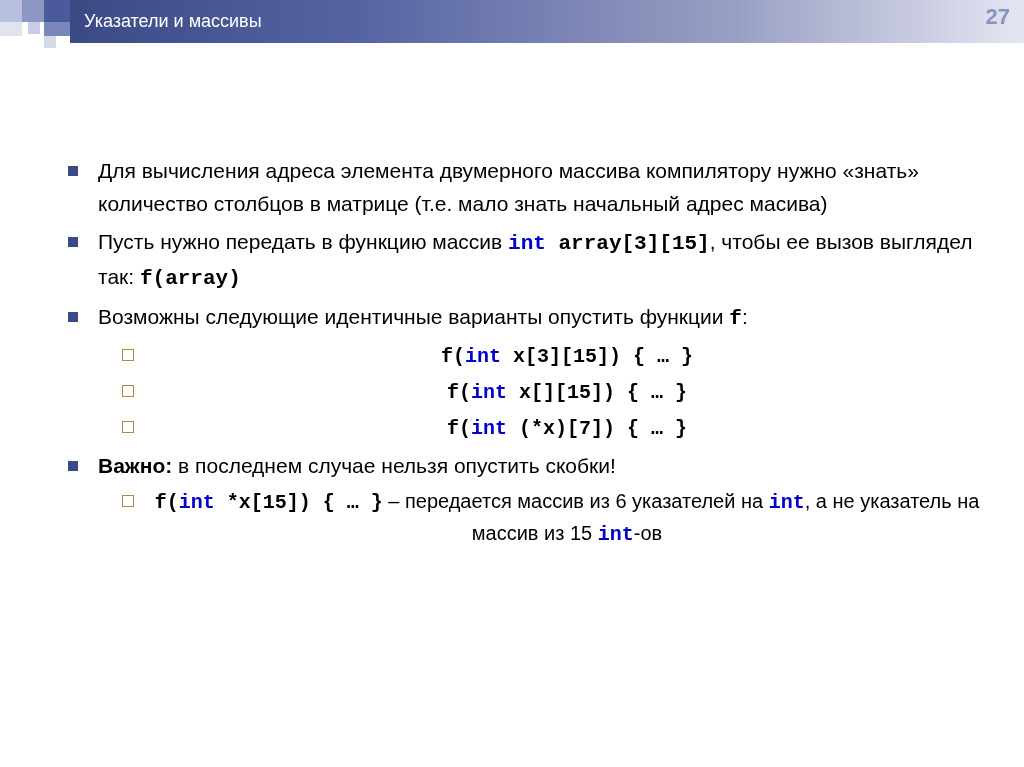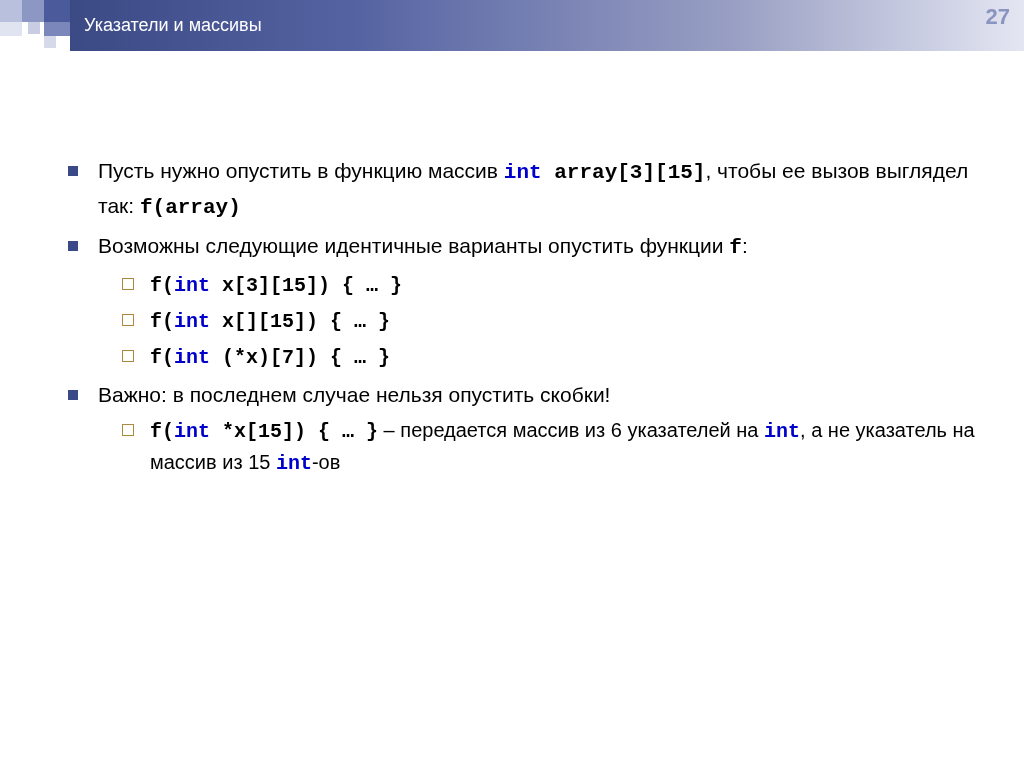--- a/index.html
+++ b/index.html
@@ -21,21 +21,21 @@
     position: absolute;
     left: 0; top: 0;
     width: 70px; height: 50px;
   }
   .corner .sq { position: absolute; }
   
   .titlebar {
     position: absolute;
     left: 70px; top: 0;
     right: 0;
-    height: 51px;
+    height: 43px;
     background: linear-gradient(to right, #3b4a85 0%, #5563a2 30%, #9aa0c4 70%, #e4e6f2 100%);
     display: flex;
     align-items: center;
     padding-left: 14px;
   }
   .titlebar-text {
     color: #ffffff;
     font-size: 18px;
   }
   .pagenum {
@@ -71,36 +71,37 @@
     left: 0; top: 11px;
     width: 10px; height: 10px;
     background: #3a4a88;
   }
   ul.sub { list-style: none; padding: 0; margin: 4px 0 4px 24px; }
   ul.sub > li {
     position: relative;
     padding-left: 28px;
     margin-bottom: 4px;
     font-size: 20px;
+    text-align: center;
   }
   ul.sub > li::before {
     content: "";
     position: absolute;
     left: 0; top: 9px;
     width: 10px; height: 10px;
     border: 1px solid #a9883f;
     background: transparent;
   }
   .mono {
     font-family: "Courier New", Courier, monospace;
     font-weight: bold;
     margin-top: 36px;
   }
   .kw { color: #0000cc; }
-  .bold { font-weight: normal; }
+  .bold { font-weight: bold; }
 </style>
 </head>
 <body>
 
 <div class="slide">
 
   <div class="corner">
     <div class="sq" style="left:0;top:0;width:22px;height:22px;background:#b9c0de;"></div>
     <div class="sq" style="left:22px;top:0;width:22px;height:22px;background:#8d97c4;"></div>
     <div class="sq" style="left:44px;top:0;width:26px;height:22px;background:#4a5a9a;"></div>
@@ -112,21 +113,24 @@
 
   <div class="titlebar">
     <span class="titlebar-text">Указатели и массивы</span>
   </div>
   <div class="pagenum">27</div>
 
 
   <div class="content">
     <ul class="top">
       <li>
-        <span>Пусть нужно опустить в функцию массив </span><span class="mono"><span class="kw">int</span><span> array[3][15]</span></span><span>, чтобы ее вызов выглядел так: </span><span class="mono">f(array)</span>
+        <span>Для вычисления адреса элемента двумерного массива компилятору нужно «знать» количество столбцов в матрице (т.е. мало знать начальный адрес масива)</span>
+      </li>
+      <li>
+        <span>Пусть нужно передать в функцию массив </span><span class="mono"><span class="kw">int</span><span> array[3][15]</span></span><span>, чтобы ее вызов выглядел так: </span><span class="mono">f(array)</span>
       </li>
       <li>
         <span>Возможны следующие идентичные  варианты опустить функции </span><span class="mono">f</span><span>:</span>
         <ul class="sub">
           <li>
             <span class="mono"><span>f(</span><span class="kw">int</span><span> x[3][15]) { … }</span></span>
           </li>
           <li>
             <span class="mono"><span>f(</span><span class="kw">int</span><span> x[][15]) { … }</span></span>
           </li>

